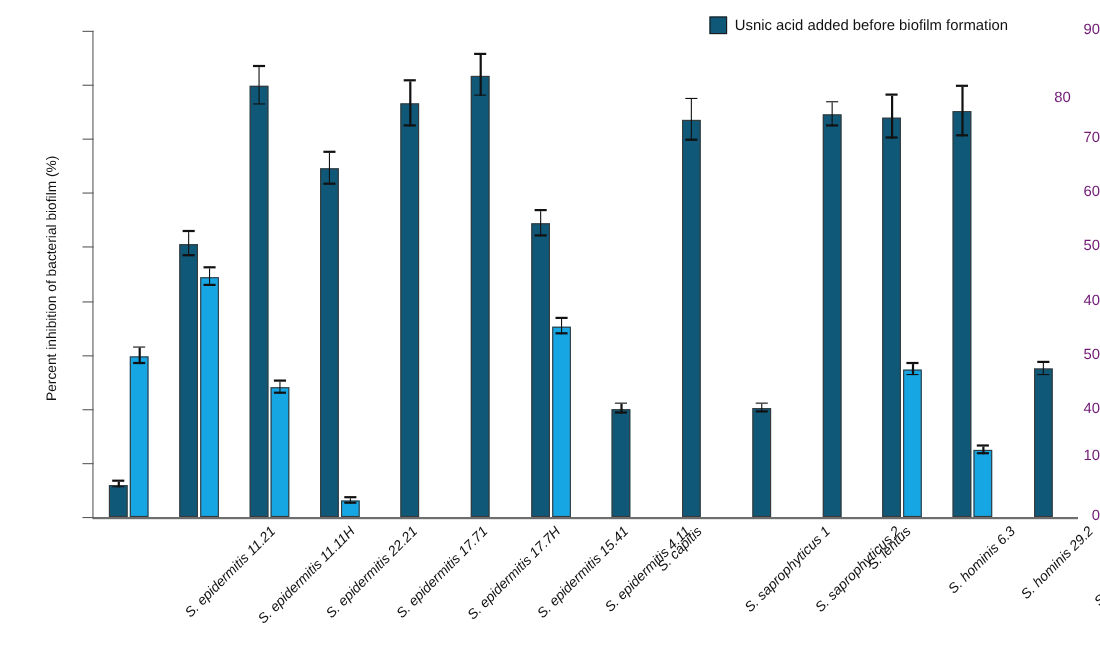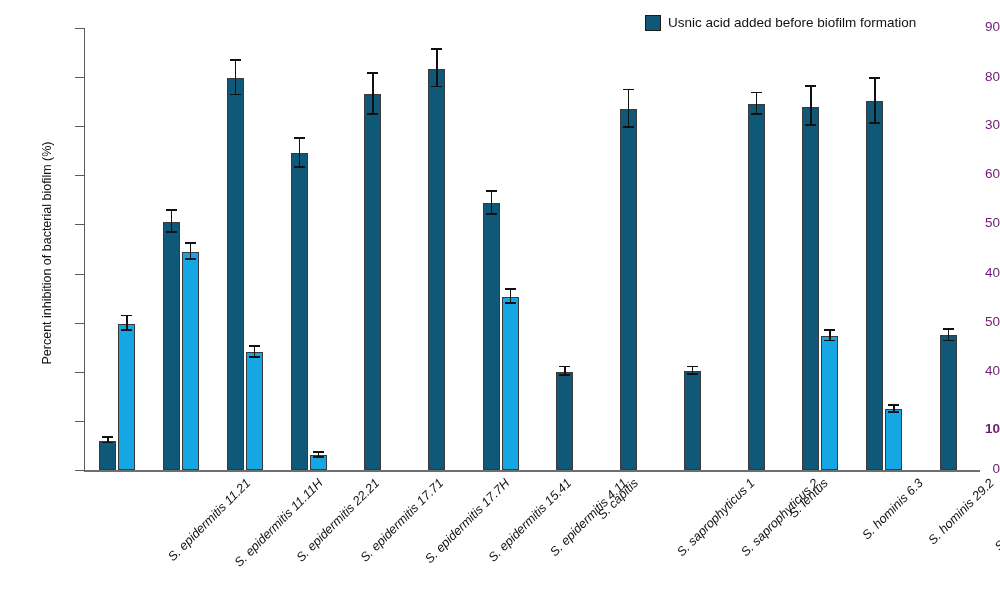--- a/index.html
+++ b/index.html
@@ -155,35 +155,35 @@
 
   <div class="y-axis-title">Percent inhibition of bacterial biofilm (%)</div>
 
   <div class="y-axis-line"></div>
   <div class="x-axis-line"></div>
 
   <div id="y-ticks">
       <div class="y-tick" style="top: 470px;"></div>
       <div class="y-tick-label" style="top: 470px;">0</div>
       <div class="y-tick" style="top: 420.889px;"></div>
-      <div class="y-tick-label" style="top: 430px; font-weight: bold;">10</div>
+      <div class="y-tick-label" style="top: 415px;">10</div>
       <div class="y-tick" style="top: 371.778px;"></div>
       <div class="y-tick-label" style="top: 371.778px;">40</div>
       <div class="y-tick" style="top: 322.667px;"></div>
       <div class="y-tick-label" style="top: 322.667px;">50</div>
       <div class="y-tick" style="top: 273.556px;"></div>
       <div class="y-tick-label" style="top: 273.556px;">40</div>
       <div class="y-tick" style="top: 224.444px;"></div>
       <div class="y-tick-label" style="top: 224.444px;">50</div>
       <div class="y-tick" style="top: 175.333px;"></div>
       <div class="y-tick-label" style="top: 175.333px;">60</div>
       <div class="y-tick" style="top: 126.222px;"></div>
-      <div class="y-tick-label" style="top: 126.222px;">30</div>
+      <div class="y-tick-label" style="top: 126.222px;">70</div>
       <div class="y-tick" style="top: 77.1111px;"></div>
-      <div class="y-tick-label" style="top: 78px;">80</div>
+      <div class="y-tick-label" style="top: 90px; text-align: center;">80</div>
       <div class="y-tick" style="top: 28px;"></div>
       <div class="y-tick-label" style="top: 28px;">90</div>
     </div>
 
   <div class="plot" id="plot">
       <div class="group" style="left: 13.9643px; width: 36px;">
         <div class="bar-wrap" style="left: 0px;">
           <div class="bar before" title="6%" style="height: 29.4667px; background: rgb(15, 88, 120);"></div>
           <div class="err" style="bottom: 26.52px; height: 5.89333px;"></div>
           <div class="err-cap" style="bottom: 32.4133px;"></div>

